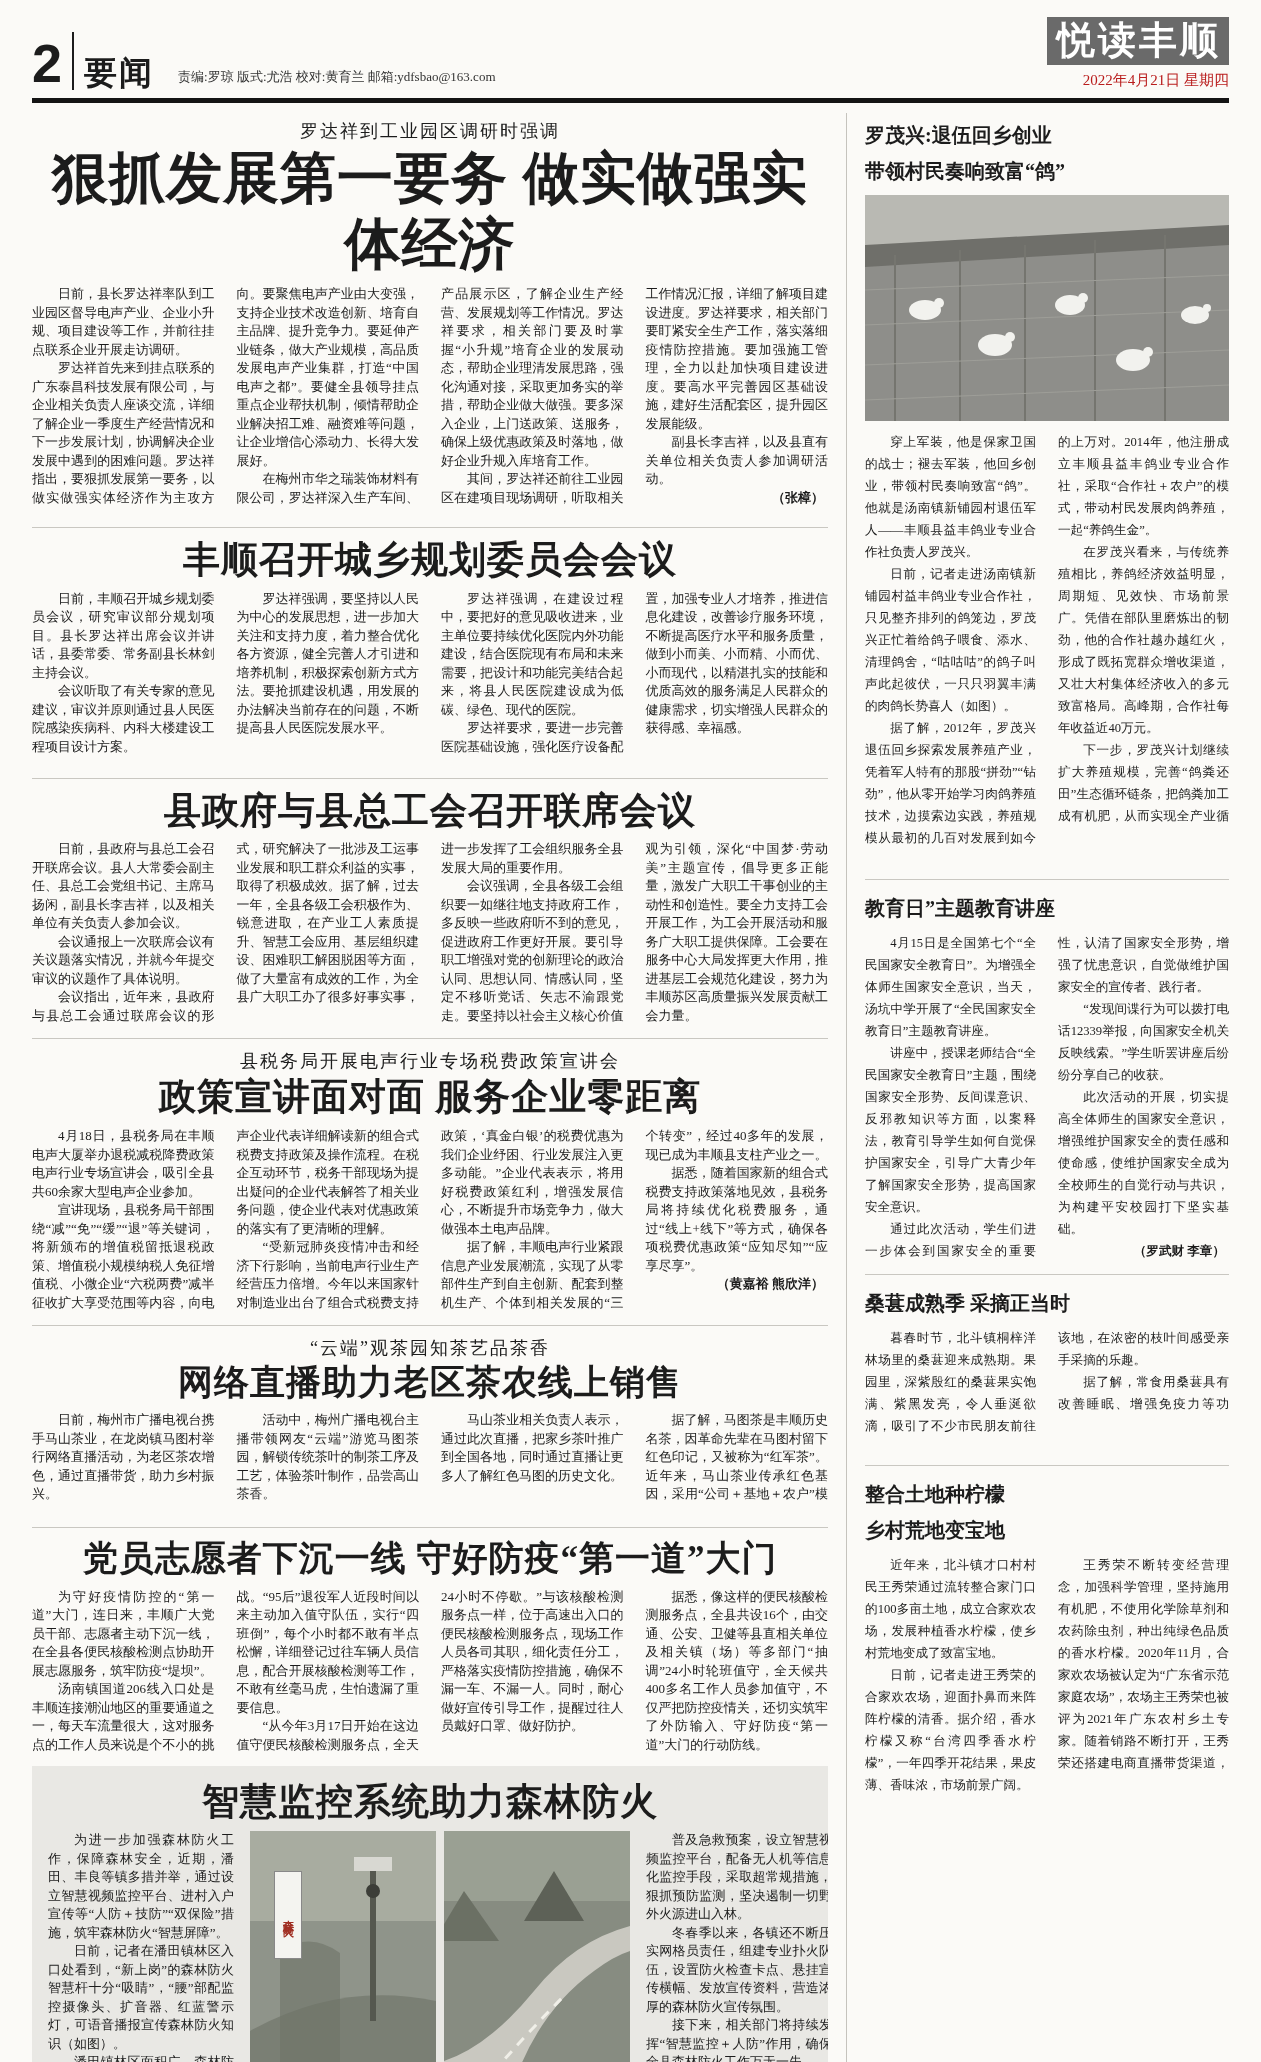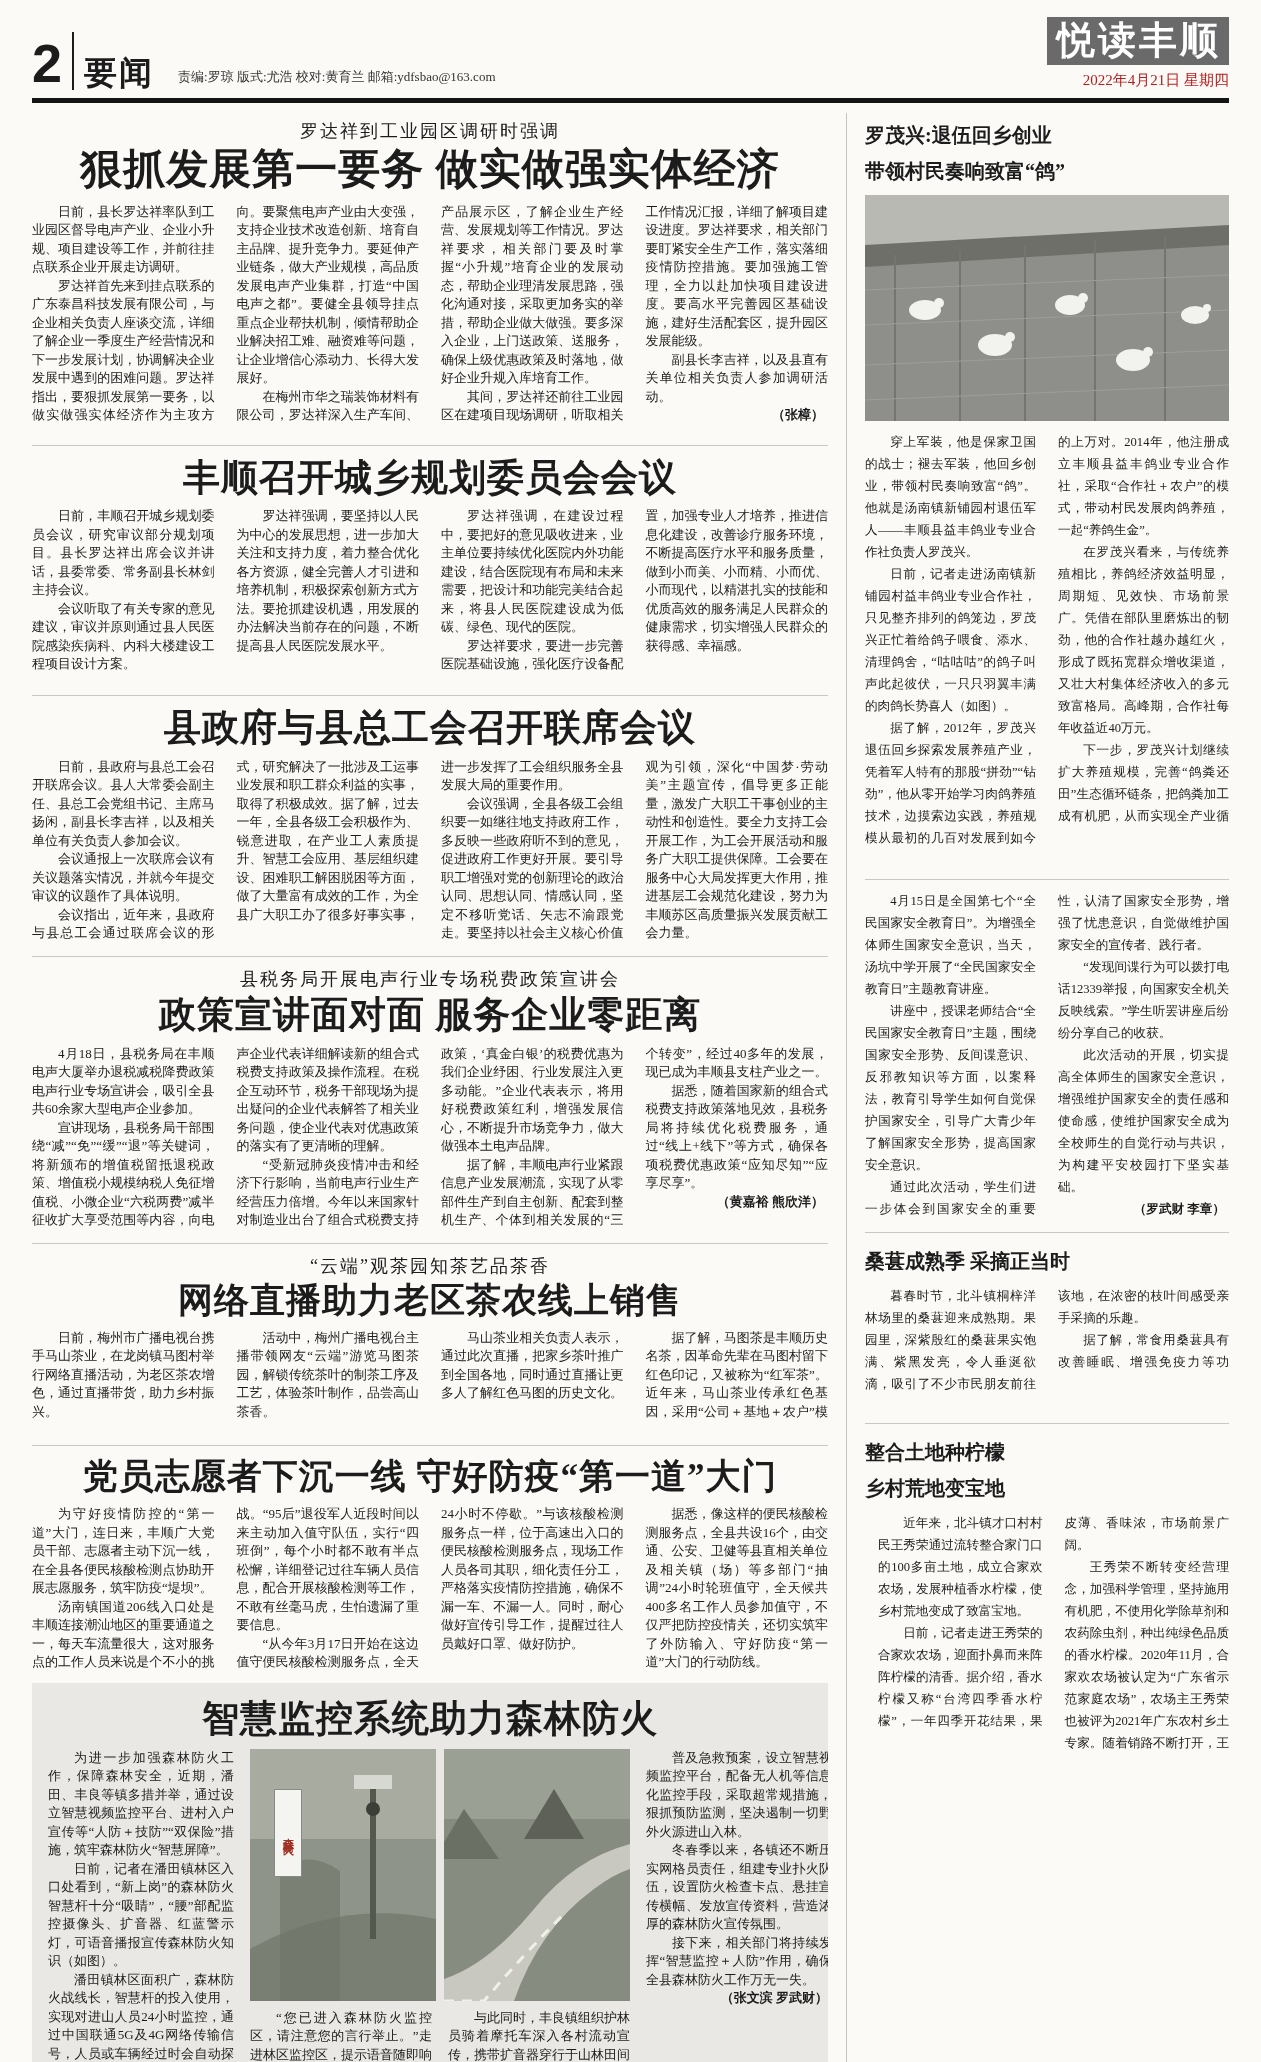--- a/index.html
+++ b/index.html
@@ -19,21 +19,21 @@
   .dateline{font-size:15px;margin-top:6px;color:#b91c1c;}
   .hdr-rule{border:none;border-top:5px solid #141414;margin:8px 0 10px 0;}
   
   .content{display:flex;gap:18px;}
   .leftcol{width:796px;flex:0 0 auto;}
   .vdivider{width:1px;background:#c5c3bd;flex:0 0 auto;}
   .rightcol{width:364px;flex:0 0 auto;}
   
   .kicker{text-align:center;font-size:18px;letter-spacing:2px;margin:6px 0 2px 0;}
   .hl{font-weight:900;text-align:center;line-height:1.18;margin:2px 0 8px 0;letter-spacing:1px;}
-  .hl-xl{font-size:42px;}
+  .hl-xl{font-size:56px;}
   .hl-l{font-size:37px;}
   .hl-m{font-size:35px;}
   .body{column-gap:22px;column-fill:auto;overflow:hidden;font-size:13px;line-height:18.5px;}
   .cols4{column-count:4;}
   .cols2{column-count:2;}
   .body p{margin:0;text-indent:2em;text-align:justify;}
   .byline{text-align:right;padding-right:4px;font-weight:bold;}
   .hrule{border:none;border-top:1px solid #c9c7c1;margin:10px 0;}
   
   .r-hl{font-weight:900;font-size:20px;line-height:1.8;margin:4px 0 6px 0;}
@@ -252,20 +252,21 @@
           <p>据了解，2012年，罗茂兴退伍回乡探索发展养殖产业，凭着军人特有的那股“拼劲”“钻劲”，他从零开始学习肉鸽养殖技术，边摸索边实践，养殖规模从最初的几百对发展到如今的上万对。2014年，他注册成立丰顺县益丰鸽业专业合作社，采取“合作社＋农户”的模式，带动村民发展肉鸽养殖，一起“养鸽生金”。</p>
           <p>在罗茂兴看来，与传统养殖相比，养鸽经济效益明显，周期短、见效快、市场前景广。凭借在部队里磨炼出的韧劲，他的合作社越办越红火，形成了既拓宽群众增收渠道，又壮大村集体经济收入的多元致富格局。高峰期，合作社每年收益近40万元。</p>
           <p>下一步，罗茂兴计划继续扩大养殖规模，完善“鸽粪还田”生态循环链条，把鸽粪加工成有机肥，从而实现全产业循环，带动更多村民走上致富路。</p>
           <div class="byline">（黄嘉裕 熊欣洋）</div>
         </div>
       </section>
       <hr class="hrule">
 
       <section>
         <div class="r-hl">
+          <div>教育日”主题教育讲座</div>
         </div>
         <div class="body cols2 r-body" style="height:332px;">
           <p>4月15日是全国第七个“全民国家安全教育日”。为增强全体师生国家安全意识，当天，汤坑中学开展了“全民国家安全教育日”主题教育讲座。</p>
           <p>讲座中，授课老师结合“全民国家安全教育日”主题，围绕国家安全形势、反间谍意识、反邪教知识等方面，以案释法，教育引导学生如何自觉保护国家安全，引导广大青少年了解国家安全形势，提高国家安全意识。</p>
           <p>通过此次活动，学生们进一步体会到国家安全的重要性，认清了国家安全形势，增强了忧患意识，自觉做维护国家安全的宣传者、践行者。</p>
           <p>“发现间谍行为可以拨打电话12339举报，向国家安全机关反映线索。”学生听罢讲座后纷纷分享自己的收获。</p>
           <p>此次活动的开展，切实提高全体师生的国家安全意识，增强维护国家安全的责任感和使命感，使维护国家安全成为全校师生的自觉行动与共识，为构建平安校园打下坚实基础。</p>
           <div class="byline">（罗武财 李章）</div>
         </div>
       </section>
@@ -279,21 +280,21 @@
           <div class="byline">（张文滨 徐德丽）</div>
         </div>
       </section>
       <hr class="hrule">
 
       <section>
         <div class="r-hl">
           <div>整合土地种柠檬</div>
           <div>乡村荒地变宝地</div>
         </div>
-        <div class="body cols2 r-body" style="height:252px;margin-left:13px;">
+        <div class="body cols2 r-body" style="height:252px;">
           <p>近年来，北斗镇才口村村民王秀荣通过流转整合家门口的100多亩土地，成立合家欢农场，发展种植香水柠檬，使乡村荒地变成了致富宝地。</p>
           <p>日前，记者走进王秀荣的合家欢农场，迎面扑鼻而来阵阵柠檬的清香。据介绍，香水柠檬又称“台湾四季香水柠檬”，一年四季开花结果，果皮薄、香味浓，市场前景广阔。</p>
           <p>王秀荣不断转变经营理念，加强科学管理，坚持施用有机肥，不使用化学除草剂和农药除虫剂，种出纯绿色品质的香水柠檬。2020年11月，合家欢农场被认定为“广东省示范家庭农场”，农场主王秀荣也被评为2021年广东农村乡土专家。随着销路不断打开，王秀荣还搭建电商直播带货渠道，将香水柠檬销往珠三角、四川、北京、上海等地。</p>
           <div class="byline">（县电视台）</div>
         </div>
       </section>
 
     </div>
   </div>
 </div>

